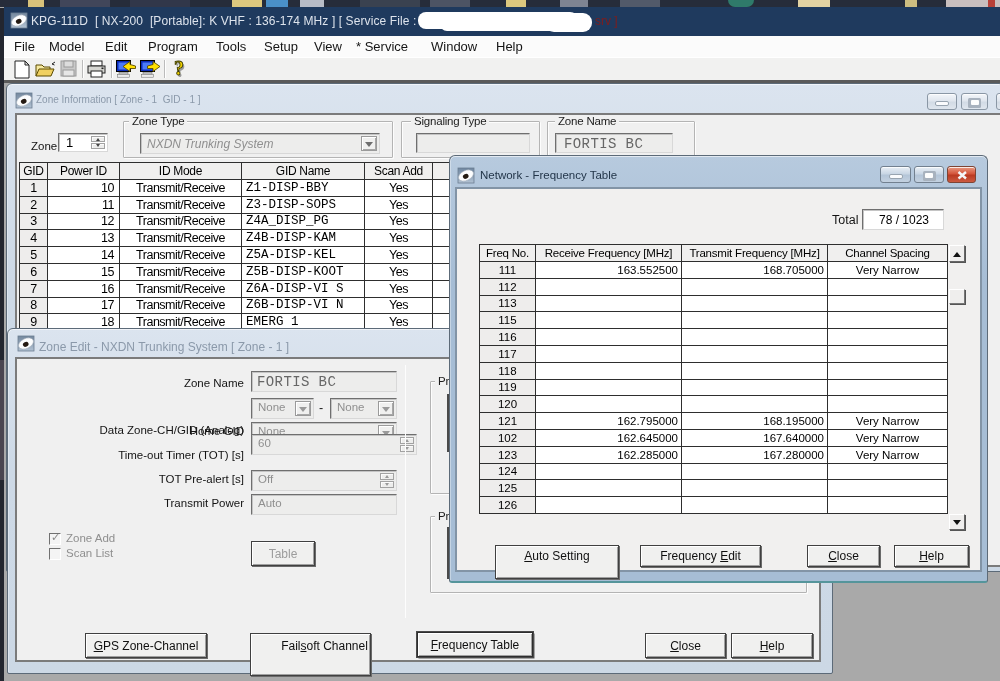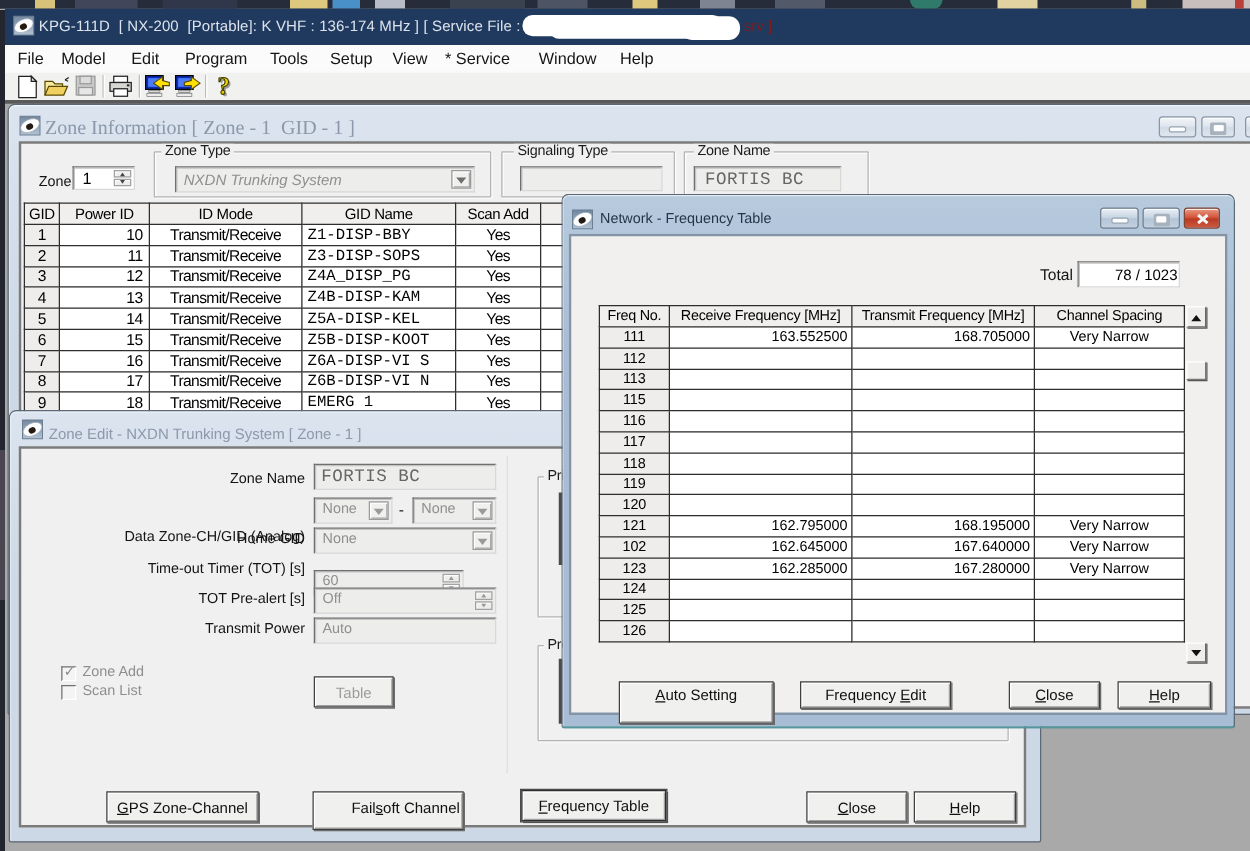--- a/index.html
+++ b/index.html
@@ -177,21 +177,21 @@
       <rect x="161" y="2" width="1" height="18" fill="#fff"></rect>
       <g transform="translate(166,1)">
         <text x="5.5" y="17.5" font-family="Liberation Serif" font-size="20" font-weight="bold" fill="#9a9a9a">?</text>
         <text x="4" y="16" font-family="Liberation Serif" font-size="20" font-weight="bold" fill="#f2d200" stroke="#3a3a00" stroke-width="0.9">?</text>
       </g>
     </svg></div>
 <div class="abs" style="left:4px;top:80px;width:996px;height:3px;background:#5a5a5a;"></div>
 
 <div class="win win-inactive" style="left:6px;top:83px;width:999px;height:489px;">
   <div class="wtitle" style="color:#8b99aa;">
-    <span style="position:absolute;left:29px;top:10px;font-size:16px;font-family:Liberation Serif, serif;">Zone Information [ Zone - 1&nbsp; GID - 1 ]</span>
+    <span style="position:absolute;left:29px;top:10px;font-size:10px;">Zone Information [ Zone - 1&nbsp; GID - 1 ]</span>
   </div>
   <div class="cbtn cbtn-in" style="left:920px;top:9px;width:30px;">
       <span class="glyph-min"></span>
     </div>
   <div class="cbtn cbtn-in" style="left:954px;top:9px;width:27px;">
       <span class="glyph-max"></span>
     </div>
   <div class="cbtn cbtn-in" style="left:989px;top:9px;width:28px;"></div>
   <div class="wbody" style="left:8px;top:29px;width:1003px;height:454px;"></div>
 </div>
@@ -371,21 +371,21 @@
     </span>
 </div>
 <div class="lbl2" style="left:244px;top:425px;transform:translateX(-100%);">Home GID</div>
 <div class="sunk" style="left:251px;top:422px;width:146px;height:21px;">
   <span class="dlbl" style="left:6px;top:2px;">None</span>
   <span class="cab">
       <i class="arr-d" style="border-top-color:#9a9a9a;"></i>
     </span>
 </div>
 <div class="lbl2" style="left:244px;top:449px;transform:translateX(-100%);">Time-out Timer (TOT) [s]</div>
-<div class="sunk" style="left:251px;top:456px;width:120px;height:21px;text-align:right;">
+<div class="sunk" style="left:251px;top:434px;width:166px;height:21px;text-align:right;">
   <span class="dlbl" style="left:6px;top:2px;">60</span>
   <span class="spin">
       <b class="up">
         <i class="tua" style="border-bottom-color:#999;"></i>
       </b>
       <b class="dn">
         <i class="tda" style="border-top-color:#999;"></i>
       </b>
     </span>
 </div>
@@ -416,21 +416,21 @@
 
 <div class="gbox" style="left:430px;top:381px;width:380px;height:113px;">
   <span class="glabel" style="left:4px;">Priority</span>
   <div class="abs" style="left:16px;top:12px;width:3px;height:58px;background:#4a4a4a;"></div>
 </div>
 <div class="gbox" style="left:430px;top:516px;width:377px;height:77px;">
   <span class="glabel" style="left:4px;">Preset</span>
   <div class="abs" style="left:16px;top:10px;width:3px;height:52px;background:#4a4a4a;"></div>
 </div>
 <div class="btn" style="left:85px;top:633px;width:122px;height:25px;line-height:24px;"><u>G</u>PS Zone-Channel</div>
-<div class="btn" style="left:250px;top:633px;width:121px;height:31px;line-height:24px;padding-left:28px;">Fail<u>s</u>oft Channel</div>
+<div class="btn" style="left:250px;top:633px;width:121px;height:43px;line-height:24px;padding-left:28px;">Fail<u>s</u>oft Channel</div>
 <div class="btn btn-def" style="left:417px;top:632px;width:116px;height:25px;line-height:24px;"><u>F</u>requency Table</div>
 <div class="btn" style="left:645px;top:633px;width:81px;height:25px;line-height:24px;"><u>C</u>lose</div>
 <div class="btn" style="left:731px;top:633px;width:82px;height:25px;line-height:24px;"><u>H</u>elp</div>
 
 <div class="win win-active" style="left:449px;top:155px;width:539px;height:428px;">
   <div class="wtitle" style="color:#23364a;">
     <span style="position:absolute;left:30px;top:13px;font-size:11.5px;">Network - Frequency Table</span>
   </div>
   <div class="cbtn" style="left:430px;top:10px;width:31px;">
       <span class="glyph-min"></span>
@@ -453,21 +453,21 @@
           <stop offset="1" stop-color="#b2c2d3"></stop>
         </linearGradient>
       </defs>
       <rect x="1" y="1" width="16" height="15" fill="url(#gnw-icon)" stroke="#6c7e92" stroke-width="0.8"></rect>
       <ellipse cx="9" cy="8.5" rx="8" ry="4.9" fill="#fcfdfe" stroke="#9aa6b2" stroke-width="0.5" transform="rotate(-26 9 8.5)"></ellipse>
       <ellipse cx="8.4" cy="9.1" rx="2.9" ry="2.4" fill="#241a12" transform="rotate(-26 9 8.5)"></ellipse>
     </svg>
   </div>
 <div class="lbl" style="left:832px;top:213px;">Total</div>
 <div class="sunk sunk-w" style="left:862px;top:209px;width:82px;height:21px;">
-  <span style="position:absolute;right:1px;top:3px;font-size:12px;">78 / 1023</span>
+  <span style="position:absolute;right:14px;top:3px;font-size:12px;">78 / 1023</span>
 </div>
 <table class="grid nw" style="left:479px;top:244px;width:468px;" id="freqtable">
     <colgroup>
       <col style="width:56px">
       <col style="width:146px">
       <col style="width:146px">
       <col style="width:120px">
     </colgroup>
     <tbody>
       <tr>

